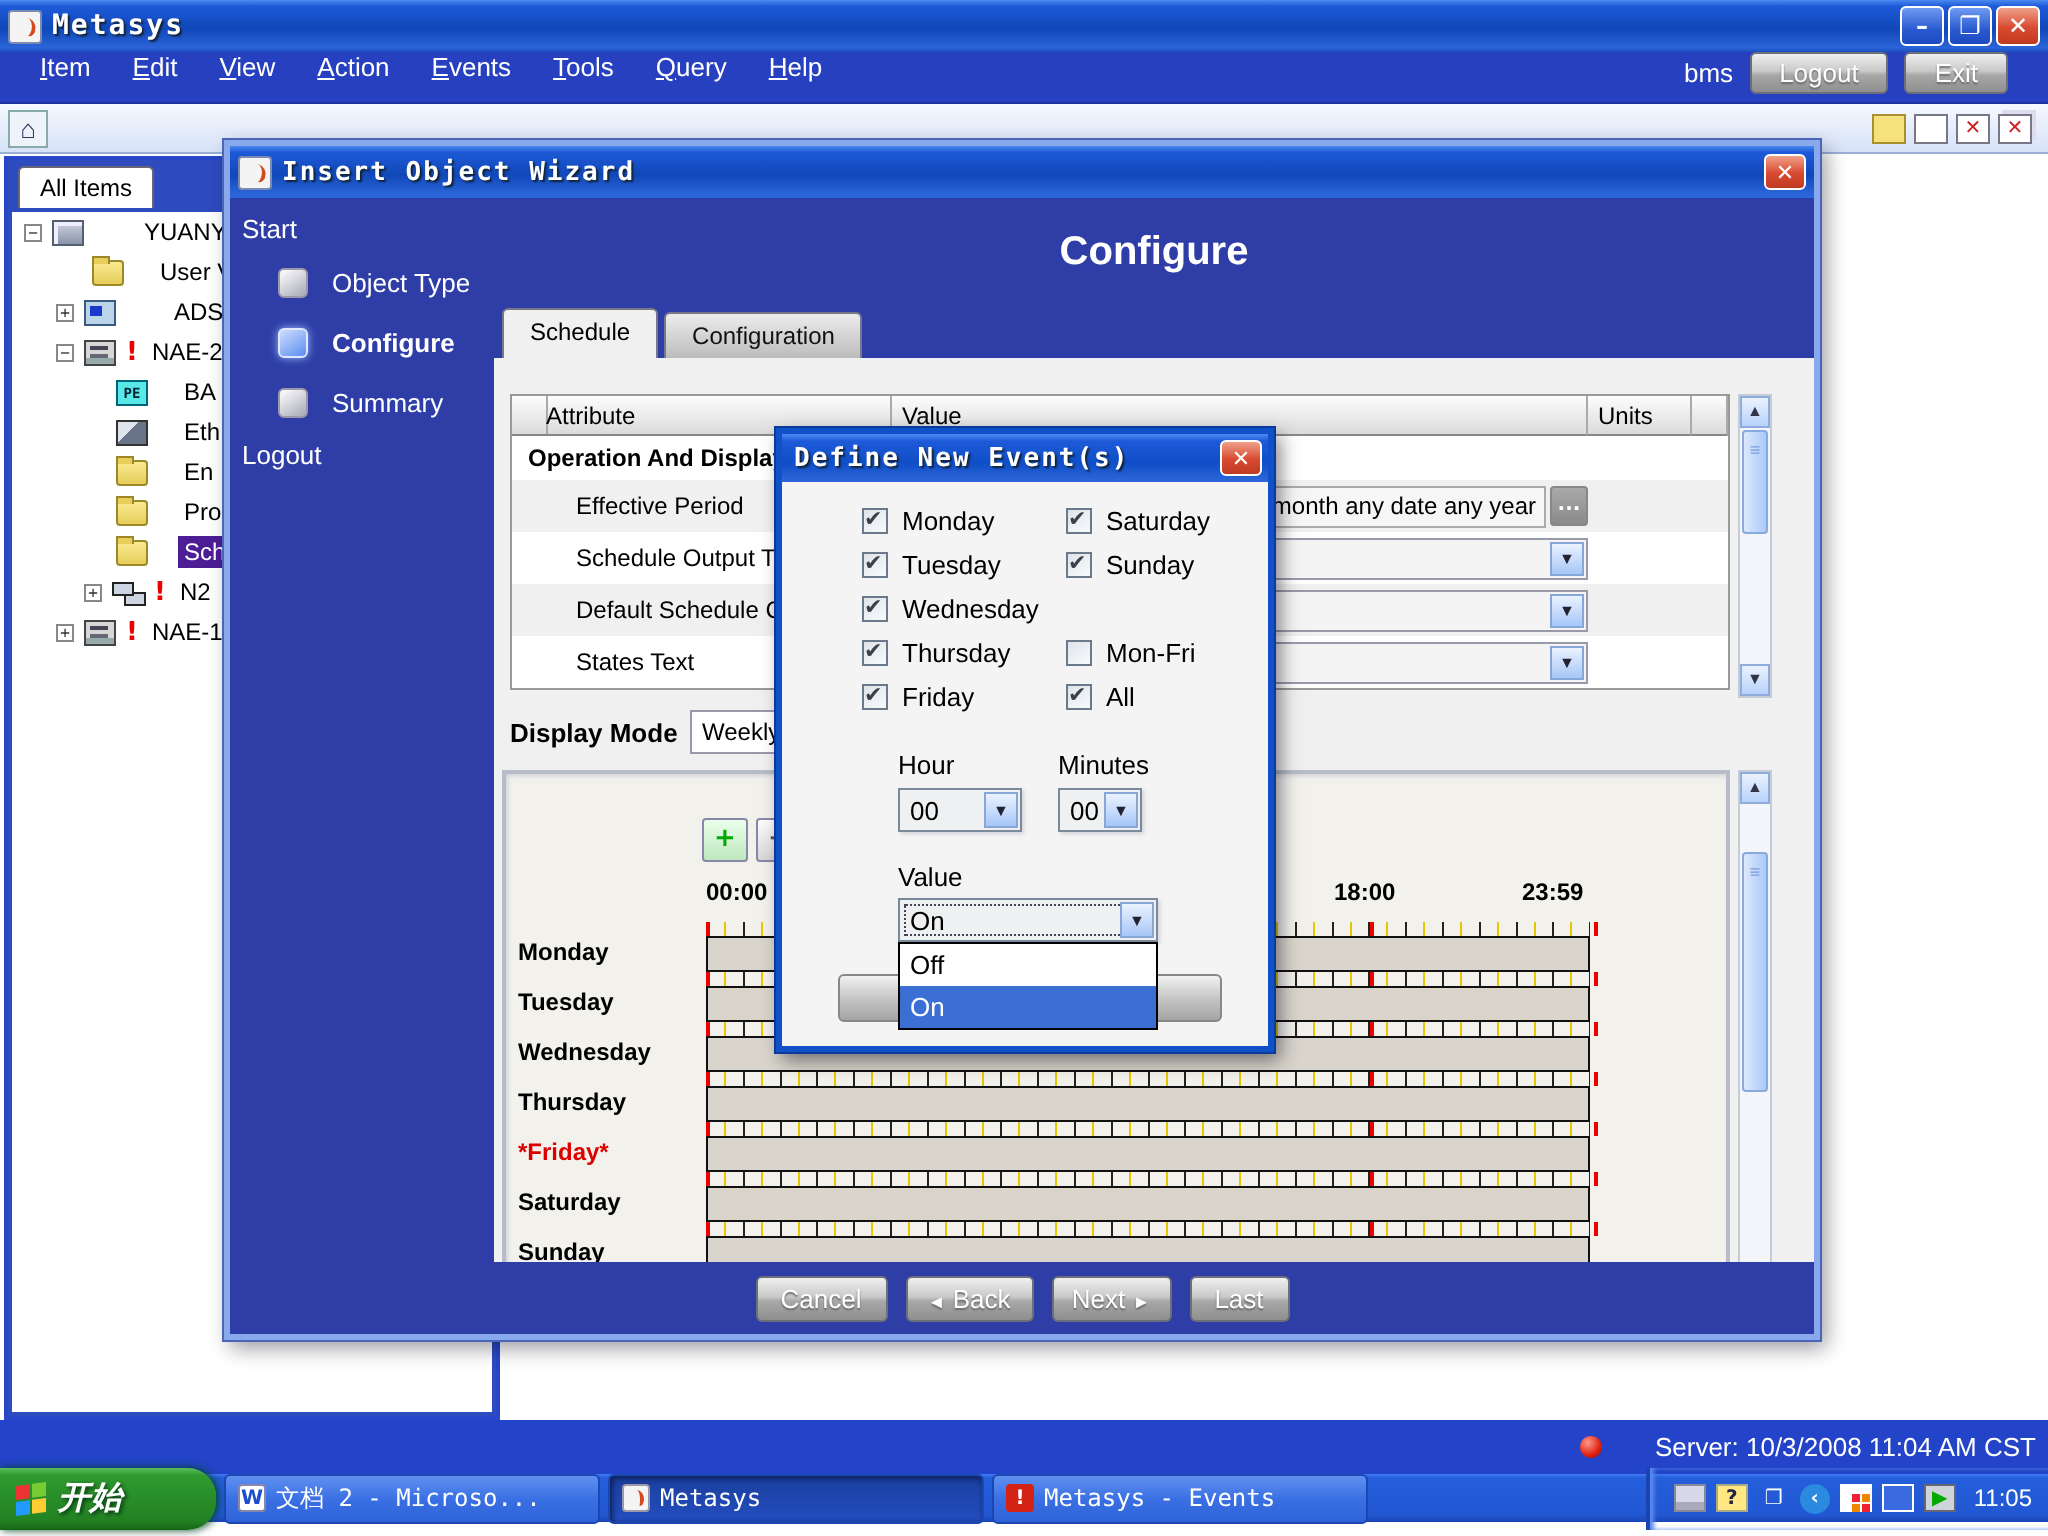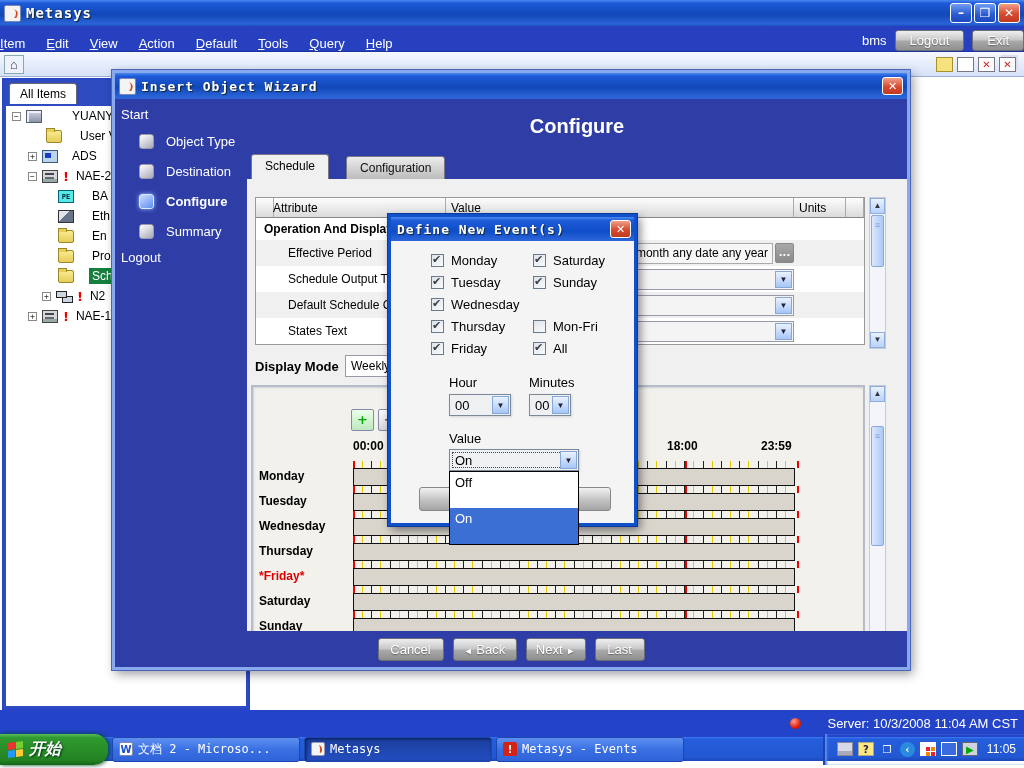--- a/index.html
+++ b/index.html
@@ -13,21 +13,21 @@
     display:flex;align-items:center;padding:0 4px;}
   .app-icon{width:17px;height:17px;background:#f4f4f4;border:1px solid #7a8ab0;border-radius:2px;margin-right:5px;position:relative;}
   .app-icon::after{content:"";position:absolute;left:4px;top:3px;width:7px;height:9px;border-right:2px solid #d24a1e;border-radius:0 60% 40% 0;transform:rotate(12deg);}
   .titletext{color:#fff;font:bold 14px "DejaVu Sans Mono",monospace;letter-spacing:1px;text-shadow:1px 1px 1px #123;}
   .winbtns{margin-left:auto;display:flex;gap:2px;}
   .winbtn{width:22px;height:20px;border:1px solid #fff;border-radius:3px;color:#fff;font:bold 12px "DejaVu Sans",sans-serif;
     display:flex;align-items:center;justify-content:center;background:linear-gradient(180deg,#6f9bf2,#2a5ad0 60%,#1c4ac0);}
   .winbtn.close{background:linear-gradient(180deg,#f0a08a,#d84a30 55%,#c03a22);}
 
   
-  .menubar{position:absolute;left:0;top:26px;width:1024px;height:26px;background:#2640c0;display:flex;align-items:flex-end;padding:0 0;border-bottom:1px solid #1b32a0;}
+  .menubar{position:absolute;left:0;top:26px;width:1024px;height:26px;background:#2640c0;display:flex;align-items:flex-start;padding:0 20px;border-bottom:1px solid #1b32a0;}
   .mi{color:#fff;font-size:13px;margin-right:21px;display:inline-block;}
   .mi::first-letter{text-decoration:underline;}
   .menu-right{margin-left:auto;display:flex;align-items:center;gap:8px;}
   .bms{color:#fff;font-size:13px;}
   .xp-btn{border:1px solid #6a6f7a;border-radius:3px;color:#fff;font-size:13px;text-align:center;
     background:linear-gradient(180deg,#efefef,#c9c9c9 45%,#a8a8a8 55%,#8f8f8f);text-shadow:0 1px 1px #666;padding:2px 14px;}
   
   .toolstrip{position:absolute;left:0;top:52px;width:1024px;height:25px;background:linear-gradient(180deg,#f5f8ff,#d7e2f7);border-bottom:1px solid #9ab0d8;display:flex;align-items:center;padding:0 4px;}
   .homebtn{width:20px;height:19px;border:1px solid #8aa;background:#eef2fa;color:#335;font-size:13px;text-align:center;line-height:17px;}
   .strip-icons{margin-left:auto;display:flex;gap:4px;margin-right:4px;}
@@ -50,21 +50,21 @@
   .ticon.computer{background:#bcd4ea;border:1px solid #3a5a80;}
   .ticon.computer::before{content:"";position:absolute;left:2px;top:2px;right:6px;bottom:4px;background:#1a3acc;}
   .ticon.device{background:#d6d6d6;border:1px solid #444;box-shadow:inset 0 -3px 0 #9aa;}
   .ticon.device::before{content:"";position:absolute;left:2px;top:2px;width:9px;height:2px;background:#445;box-shadow:0 4px 0 #667;}
   .ticon.pe{background:#58e8e8;border:1px solid #067;color:#023;font:bold 7px/12px "DejaVu Sans Mono",monospace;text-align:center;}
   .ticon.network{background:linear-gradient(135deg,#dfe3ec 40%,#6a7488 41%);border:1px solid #333;}
   .ticon.trunk{background:transparent;}
   .ticon.trunk::before{content:"";position:absolute;left:0;top:1px;width:9px;height:5px;border:1px solid #222;background:#cdd4e2;box-shadow:6px 5px 0 -1px #cdd4e2,6px 5px 0 0 #222;}
   .alert{color:#e00;font:bold 13px "DejaVu Sans",sans-serif;margin-right:4px;}
   .tlabel{padding:1px 3px;}
-  .tlabel.selected{background:#15803d;color:#fff;}
+  .tlabel.selected{background:#4c1d95;color:#fff;}
 
   
   .main-bg{position:absolute;left:252px;top:78px;right:0;bottom:58px;background:#fff;}
 
   
   .statusbar{position:absolute;left:0;top:710px;width:1024px;height:27px;background:#2343c8;display:flex;align-items:center;}
   .reddot{position:absolute;left:790px;top:8px;width:11px;height:11px;border-radius:50%;background:radial-gradient(circle at 35% 30%,#ff9a8a,#e02010 60%,#901000);}
   .servertext{margin-left:auto;margin-right:6px;color:#fff;font-size:13px;}
   .taskbar{position:absolute;left:0;top:737px;width:1024px;height:24px;
     background:linear-gradient(180deg,#3f7cf5 0%,#245edb 8%,#2257d2 85%,#1a46b8 100%);display:flex;align-items:center;}
@@ -107,21 +107,21 @@
   .wiz-bottom{position:absolute;left:0;right:0;bottom:0;height:36px;background:#2e3ea6;display:flex;align-items:center;justify-content:center;gap:9px;z-index:2;}
   .wiz-bottom .xp-btn{padding:3px 0;font-size:13px;}
   .arrowch{font-size:9px;}
 
   .wiz-main{position:absolute;left:132px;top:26px;right:0;bottom:36px;background:#f0f0f0;}
   .wiz-header{height:80px;background:#2e3ea6;position:relative;}
   .wiz-header h1{color:#fff;font-size:20px;text-align:center;padding-top:16px;font-weight:bold;}
   .tabs{position:absolute;left:4px;bottom:0;display:flex;align-items:flex-end;}
   .tab{padding:4px 13px;font-size:12px;border:1px solid #778;border-bottom:none;border-radius:3px 3px 0 0;}
   .tab.active{background:#f0f0f0;position:relative;top:0px;padding-bottom:6px;}
-  .tab.inactive{background:linear-gradient(#ececec,#bcbcbc);margin-left:17px;color:#111;}
+  .tab.inactive{background:linear-gradient(#ececec,#bcbcbc);margin-left:3px;color:#111;}
 
   .wiz-content{position:absolute;left:0;right:0;top:80px;bottom:0;background:#f0f0f0;}
   
   .attrtable{position:absolute;left:8px;top:18px;width:610px;background:#fff;border:1px solid #999;font-size:12px;}
   .thead{display:grid;grid-template-columns:12px 178px 348px 52px 18px;height:20px;background:linear-gradient(#fdfdfd,#d9d9d9);}
   .thead span{border-right:1px solid #aaa;border-bottom:1px solid #888;padding:3px 12px 0 5px;font-size:12px;}
   .grouprow{height:22px;font-weight:bold;padding:4px 0 0 8px;background:#fff;}
   .drow{display:grid;grid-template-columns:12px 178px 348px 52px 18px;height:26px;align-items:center;}
   .drow.alt{background:#f0f0f0;}
   .drow .attr{padding-left:20px;}
@@ -163,21 +163,21 @@
   .dlg-title .titletext{font-size:13px;}
   .dlg-body{position:absolute;left:0;right:0;top:24px;bottom:0;background:#f4f4f4;font-size:13px;}
   .cb{position:absolute;width:13px;height:13px;border:1px solid #6a7a8a;background:linear-gradient(145deg,#dfe4ea,#f8fafc);}
   .cb.checked::after{content:"✔";position:absolute;left:0px;top:-2px;font-size:11px;color:#39414b;}
   .cblabel{position:absolute;font-size:13px;}
   .dlabel{position:absolute;font-size:13px;}
   .combo{position:absolute;height:22px;border:1px solid #7a8a9a;background:#eef0f2;box-shadow:1px 1px 2px #cfd4da;}
   .combo .val{position:absolute;left:5px;top:3px;font-size:13px;}
   .combo.focus{outline:1px dotted #445;outline-offset:-4px;}
   .droplist{position:absolute;border:1px solid #000;background:#fff;z-index:3;}
-  .opt{height:36px;line-height:22px;padding-left:5px;font-size:13px;}
+  .opt{height:21px;line-height:22px;padding-left:5px;font-size:13px;}
   .opt.selected{background:#3b6fd4;color:#fff;}
   .fragbtn{position:absolute;width:42px;height:24px;border:1px solid #888;border-radius:3px;background:linear-gradient(#f2f2f2,#c2c2c2 55%,#a5a5a5);z-index:1;}
 </style>
 </head>
 <body>
 
 <div class="screen">
 
   <div class="titlebar">
     <span class="app-icon"></span>
@@ -187,21 +187,21 @@
       <span class="winbtn">❐</span>
       <span class="winbtn close">✕</span>
     </span>
   </div>
 
   <div class="menubar">
     <span class="mi">Item</span>
     <span class="mi">Edit</span>
     <span class="mi">View</span>
     <span class="mi">Action</span>
-    <span class="mi">Default</span>
+    <span class="mi">Events</span>
     <span class="mi">Tools</span>
     <span class="mi">Query</span>
     <span class="mi">Help</span>
     <span class="menu-right">
       <span class="bms">bms</span>
       <span class="xp-btn">Logout</span>
       <span class="xp-btn">Exit</span>
     </span>
   </div>
 
@@ -227,21 +227,21 @@
         <span class="ticon building"></span>
         <span class="tlabel" style="margin-left:22px">YUANYA</span>
       </div>
       <div class="trow" style="padding-left:40px">
         <span class="ticon folder"></span>
         <span class="tlabel" style="margin-left:10px">User V</span>
       </div>
       <div class="trow" style="padding-left:22px">
         <span class="expander">+</span>
         <span class="ticon computer"></span>
-        <span class="tlabel" style="margin-left:6px">ADS</span>
+        <span class="tlabel" style="margin-left:21px">ADS</span>
       </div>
       <div class="trow" style="padding-left:22px">
         <span class="expander">−</span>
         <span class="ticon device"></span>
         <span class="alert">!</span>
         <span class="tlabel">NAE-2</span>
       </div>
       <div class="trow" style="padding-left:52px">
         <span class="ticon pe">PE</span>
         <span class="tlabel" style="margin-left:10px">BA</span>
@@ -282,24 +282,20 @@
       <span class="app-icon"></span>
       <span class="titletext">Insert Object Wizard</span>
       <span class="closebtn">✕</span>
     </div>
 
     <div class="wiz-side">
       <div class="side-plain">Start</div>
       <div class="step">
         <span class="stepbox"></span>
         <span class="steplabel">Object Type</span>
-      </div>
-      <div class="step">
-        <span class="stepbox"></span>
-        <span class="steplabel">Destination</span>
       </div>
       <div class="step current">
         <span class="stepbox"></span>
         <span class="steplabel">Configure</span>
       </div>
       <div class="step">
         <span class="stepbox"></span>
         <span class="steplabel">Summary</span>
       </div>
       <div class="side-plain">Logout</div>

